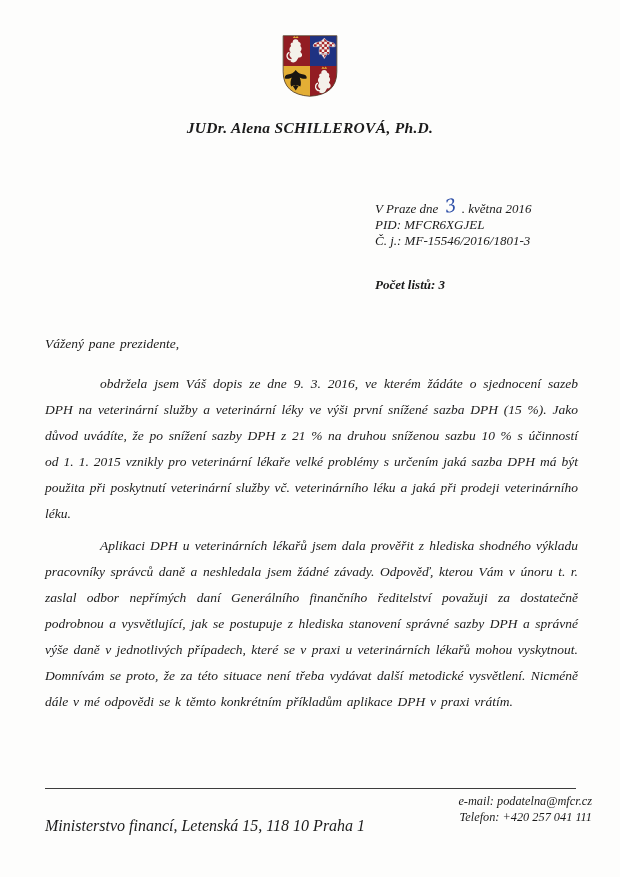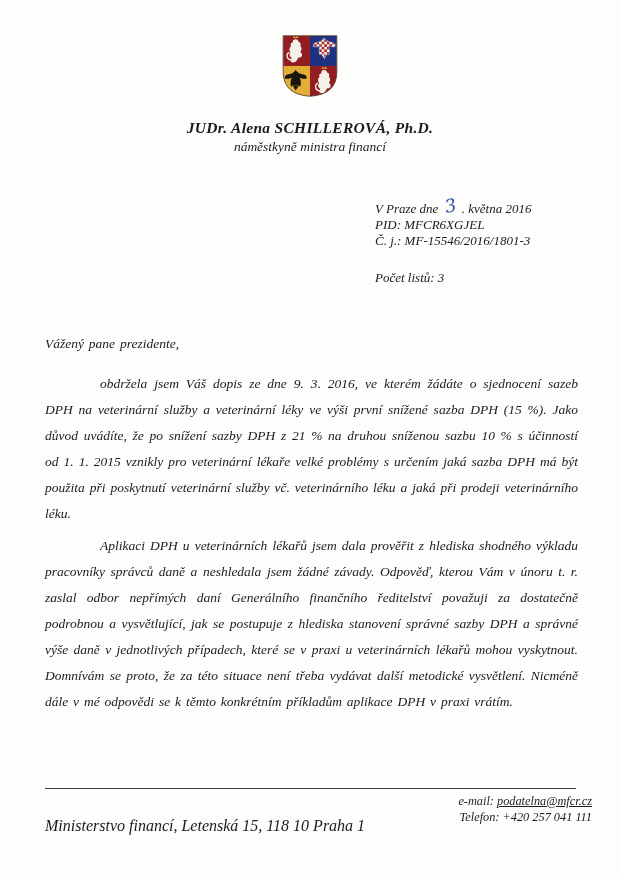--- a/index.html
+++ b/index.html
@@ -44,22 +44,22 @@
   .meta .date-line span{display:inline-block;}
   .hand-day{
     color:#2f50a8;
     font-size:18px;
     line-height:10px;
     transform:rotate(-12deg) translateY(-1px);
     margin:0 5px 0 7px;
     font-family:"DejaVu Serif", serif;
   }
   .sheet-count{
-    margin-top:21px;
-    font-weight:normal;
+    margin-top:28px;
+    font-weight:bold;
   }
   
   .body-text{
     position:absolute;left:45px;top:331px;width:533px;
     font-size:13.5px;
     line-height:26px;
     text-align:justify;
     word-spacing:1.5px;
   }
   .body-text p{margin:0 0 6px 0;}
@@ -73,21 +73,21 @@
   .footer-address{
     position:absolute;left:45px;top:817px;
     font-size:16px;
   }
   .footer-contact{
     position:absolute;right:28px;top:794px;
     text-align:right;
     font-size:12.3px;
     line-height:15.5px;
   }
-  .email-link{text-decoration:underline;}
+  .email-link{}
 </style>
 </head>
 <body>
 
 <div class="page">
 
   <svg class="coa" viewBox="0 0 100 112" xmlns="http://www.w3.org/2000/svg" aria-hidden="true">
     <defs>
       <clipPath id="shieldClip">
         <path d="M3 3 H97 V66 Q97 106 50 109 Q3 106 3 66 Z"></path>
@@ -111,21 +111,20 @@
       <rect x="50" y="56" width="50" height="56" fill="#921d23"></rect>
       <use href="#lion"></use>
       <use href="#lion" transform="translate(50,54)"></use>
       <use href="#eagle" transform="translate(75,27)" fill="url(#checks)" stroke="#f4f1ea" stroke-width="0.8"></use>
       <use href="#eagle" transform="translate(25,83)" fill="#1a1511"></use>
     </g>
     <path d="M3 3 H97 V66 Q97 106 50 109 Q3 106 3 66 Z" fill="none" stroke="#4a3520" stroke-width="1.4"></path>
   </svg>
 
   <div class="sender-name">JUDr. Alena SCHILLEROVÁ, Ph.D.</div>
-  <div class="sender-title">náměstkyně ministra financí</div>
 
   <div class="meta">
     <div class="date-line">
       <span>V Praze dne</span><span class="hand-day">3</span><span>. května 2016</span>
     </div>
     <div>PID: MFCR6XGJEL</div>
     <div>Č. j.: MF-15546/2016/1801-3</div>
     <div class="sheet-count">Počet listů: 3</div>
   </div>
 

